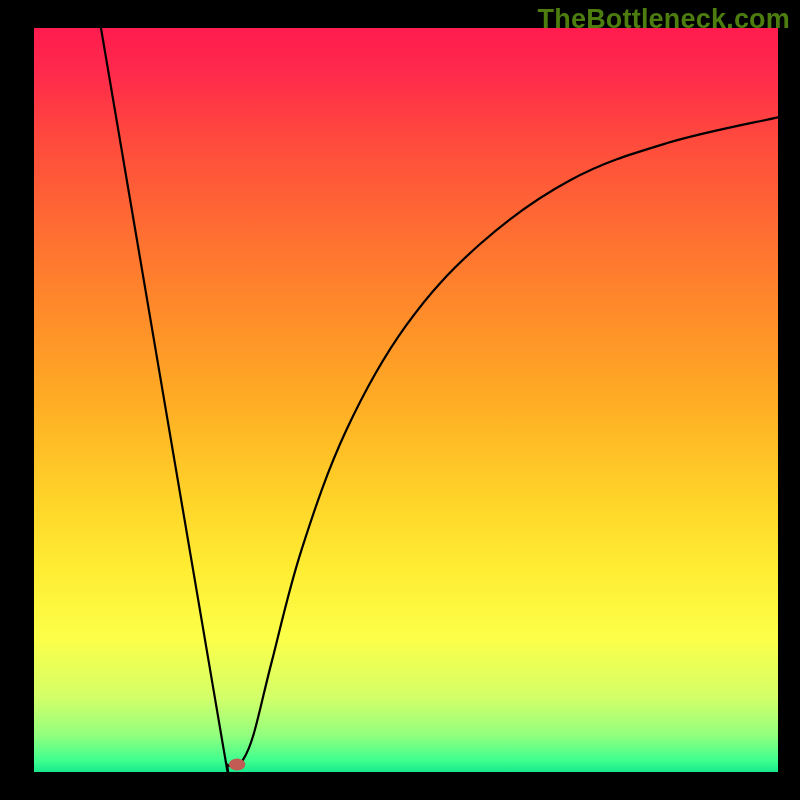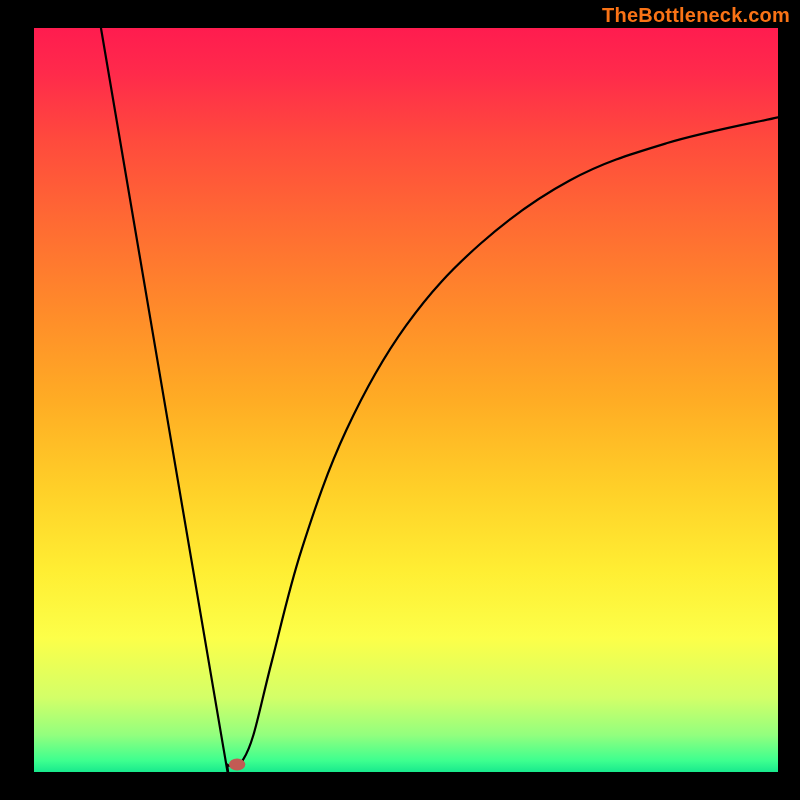--- a/index.html
+++ b/index.html
@@ -14,23 +14,23 @@
   .frame {
     position: relative;
     width: 800px;
     height: 800px;
     background: #000;
   }
   .watermark {
     position: absolute;
     top: 4px;
     right: 10px;
-    font-size: 20px;
+    font-size: 27px;
     font-weight: 600;
-    color: #f97316;
+    color: #4d7c0f;
     letter-spacing: 0.2px;
     z-index: 10;
   }
   .plot-outer {
     position: absolute;
     left: 34px;
     top: 28px;
     width: 744px;   
     height: 744px;  
     background: #000;

